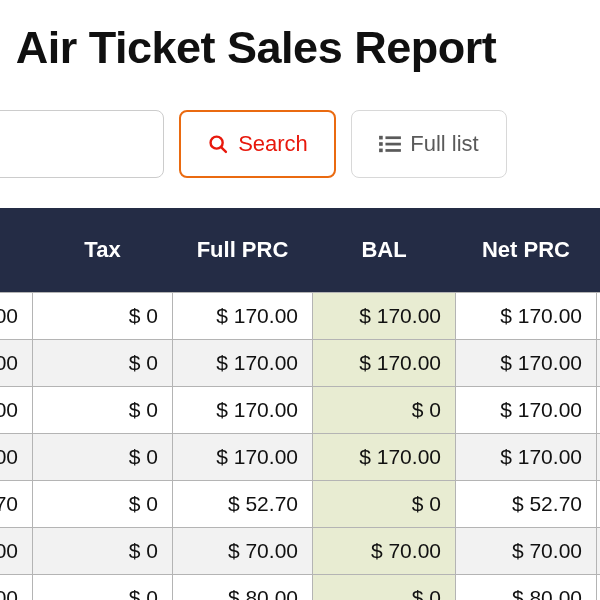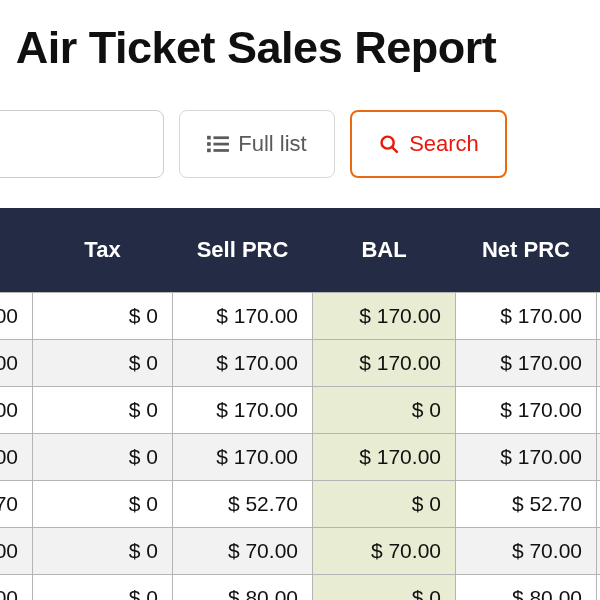--- a/index.html
+++ b/index.html
@@ -147,62 +147,62 @@
 </head>
 <body>
 
 <div class="page">
 
   <div class="page-title">Air Ticket Sales Report</div>
 
   <div class="toolbar">
 
     <input class="search-input" type="text" placeholder="" style="">
+
+    <div class="btn btn-search">
+      <span class="icon">
+        <svg width="22" height="22" viewBox="0 0 24 24" fill="none" stroke="#e8180c" stroke-width="2.6" stroke-linecap="round">
+          <circle cx="10.5" cy="10.5" r="6.6"></circle>
+          <line x1="15.4" y1="15.4" x2="20.6" y2="20.6"></line>
+        </svg>
+      </span>
+      <span>Search</span>
+    </div>
 
     <div class="btn btn-fulllist">
       <span class="icon">
         <svg width="22" height="20" viewBox="0 0 24 22" fill="#5a5a5a">
           <rect x="0" y="2" width="4" height="4"></rect>
           <rect x="7" y="2.6" width="17" height="3"></rect>
           <rect x="0" y="9" width="4" height="4"></rect>
           <rect x="7" y="9.6" width="17" height="3"></rect>
           <rect x="0" y="16" width="4" height="4"></rect>
           <rect x="7" y="16.6" width="17" height="3"></rect>
         </svg>
       </span>
       <span>Full list</span>
-    </div>
-
-    <div class="btn btn-search">
-      <span class="icon">
-        <svg width="22" height="22" viewBox="0 0 24 24" fill="none" stroke="#e8180c" stroke-width="2.6" stroke-linecap="round">
-          <circle cx="10.5" cy="10.5" r="6.6"></circle>
-          <line x1="15.4" y1="15.4" x2="20.6" y2="20.6"></line>
-        </svg>
-      </span>
-      <span>Search</span>
     </div>
 
   </div>
 
   <div class="table-wrap">
     <table class="data">
       <colgroup>
         <col class="c-amt">
           <col class="c-tax">
           <col class="c-sell">
         <col class="c-bal">
           <col class="c-net">
           <col class="c-extra">
       </colgroup>
       <thead>
         <tr>
           <th>t</th>
           <th>Tax</th>
-          <th>Sell PRC</th>
+          <th>Full PRC</th>
           <th>BAL</th>
           <th>Net PRC</th>
           <th></th>
         </tr>
       </thead>
       <tbody id="table-body">
           <tr class="even">
             <td>00</td>
             <td>$ 0</td>
             <td>$ 170.00</td>

